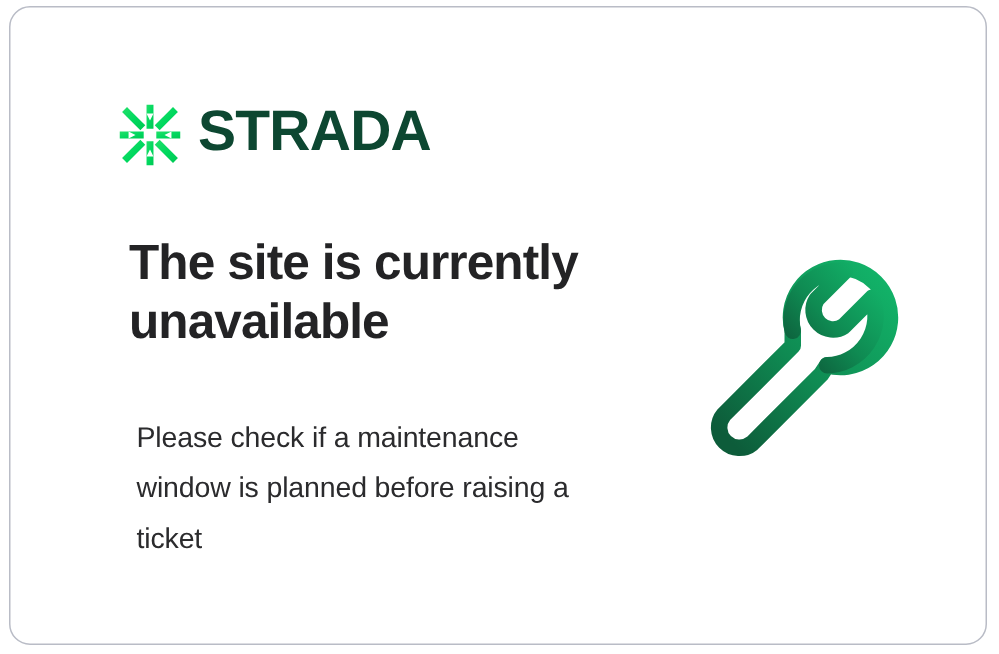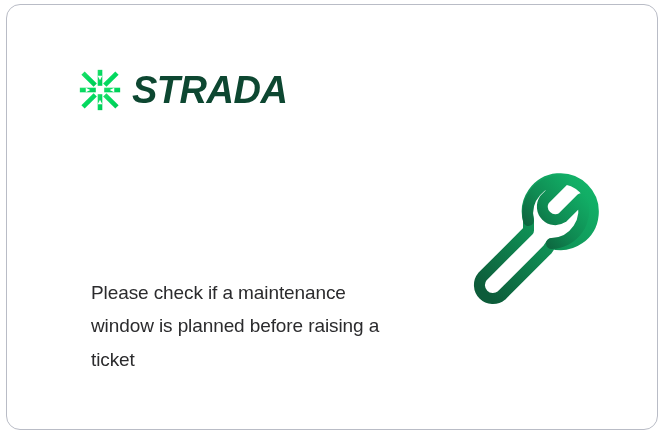--- a/index.html
+++ b/index.html
@@ -33,23 +33,22 @@
     border: 1px solid #b9bcc6;
     border-radius: 14px;
   }
 
   
   .brand {
     position: absolute;
     left: 72px;
     top: 64px;
     display: flex;
-    align-items: center;
+    align-items: flex-start;
     gap: 11px;
-    font-style: italic;
   }
   .brand-mark {
     width: 42px;
     height: 42px;
     display: block;
     flex: none;
   }
   .brand-word {
     font-size: 38px;
     font-weight: bold;
@@ -141,20 +140,21 @@
             <path d="M16 44.5 L27 50 L16 55.5 Z"></path>
             <path d="M84 44.5 L84 55.5 L73 50 Z"></path>
           </g>
         </svg>
       </span>
 
       <span class="brand-word">STRADA</span>
     </div>
 
     
+    <h1 class="headline">The site is currently unavailable</h1>
 
     
     <p class="body-copy">Please check if a maintenance window is planned before raising a ticket</p>
 
     
     <span>
       <svg class="wrench" viewBox="0 0 168 168" aria-hidden="true">
         <defs>
           <linearGradient id="wrenchGrad" x1="0.05" y1="0.95" x2="0.95" y2="0.05">
             <stop offset="0%" stop-color="#0d5c3a"></stop>

